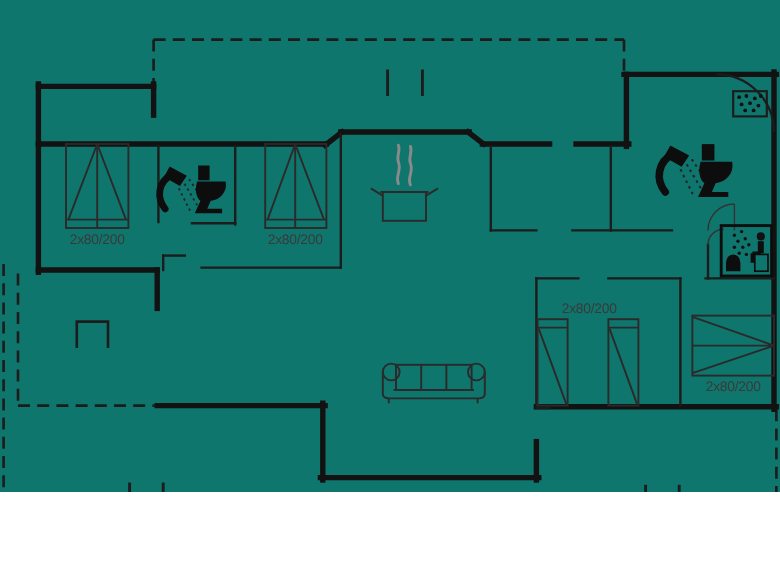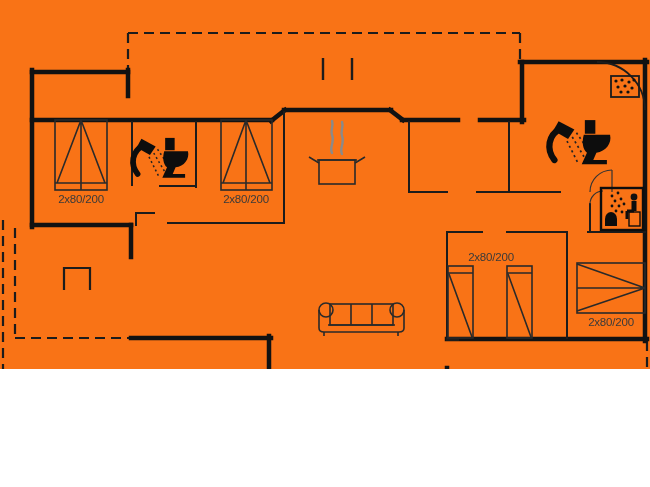--- a/index.html
+++ b/index.html
@@ -1,16 +1,16 @@
 <!DOCTYPE html>
 <html><head>
 <meta charset="utf-8">
 <style>
   html,body{margin:0;padding:0;background:#ffffff;}
-  .stage{position:relative;width:650px;height:369px;background:#f97316;overflow:hidden;
+  .stage{position:relative;width:650px;height:410px;background:#0f766e;overflow:hidden;
          font-family:"Liberation Sans", sans-serif;text-align:right;}
   svg{display:block}
   .bed-label{font-family:"Liberation Sans", sans-serif;font-size:11.5px;fill:#3a3a3a;letter-spacing:-0.2px;}
   .wall-thick{stroke:#121212;stroke-width:4.5;fill:none;stroke-linecap:square;}
   .wall-thin{stroke:#1c1c1c;stroke-width:2;fill:none;stroke-linecap:square;}
   .furn{stroke:#2a2a2a;stroke-width:1.6;fill:none;stroke-linejoin:miter;}
   .dash{stroke:#1c1c1c;stroke-width:2.2;fill:none;stroke-dasharray:10 6;}
   .tick{stroke:#1c1c1c;stroke-width:2.4;fill:none;}
   .blk{fill:#0d0d0d;stroke:none;}
   .spray{stroke:#222;stroke-width:1.6;stroke-dasharray:2 3;fill:none;}

